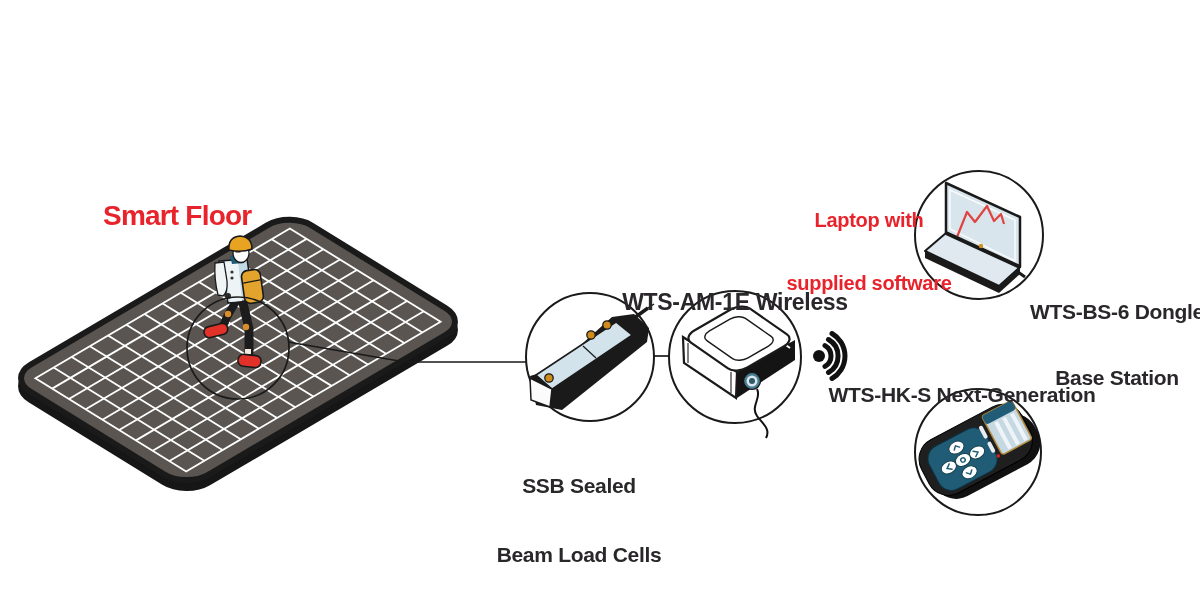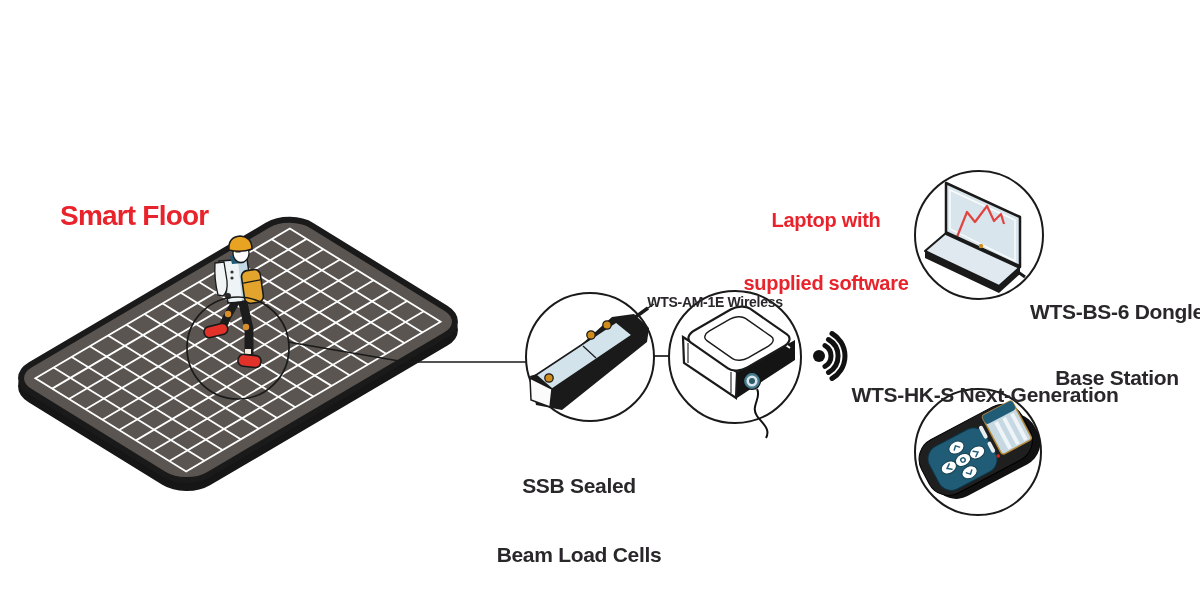--- a/index.html
+++ b/index.html
@@ -10,21 +10,21 @@
   .stage{
     position:relative;width:1200px;height:600px;overflow:hidden;
     background:#ffffff;
     font-family:"Liberation Sans","DejaVu Sans",sans-serif;
   }
   .stage svg{position:absolute;left:0;top:0;}
   .lbl{
     position:absolute;text-align:center;font-weight:bold;
     color:var(--text-dark,#2a272a);white-space:pre;letter-spacing:-0.3px;
   }
-  .lbl.red{color:var(--accent-red,#e8232b);}
+  .lbl.red{color:var(--accent-red,#e8232b);margin-left:43px;}
   .lbl.single{text-align:left;}
 </style>
 </head>
 <body>
 
 <div class="stage">
 
 <svg width="1200" height="600" viewBox="0 0 1200 600">
 
   <g>
@@ -191,36 +191,36 @@
         <path d="M-4,-3 L0,0 L-4,3"></path>
         <circle cx="-17" cy="0" r="2.2"></circle>
       </g>
     </g>
   </g>
 
 </svg>
 
 <div class="lbl red single" style="left:60px;top:200px;font-size:28px;letter-spacing:-0.8px;">Smart Floor</div>
 
-<div class="lbl" style="left:565px;top:237px;width:300px;font-size:14px;line-height:26px;">
+<div class="lbl" style="left:585px;top:237px;width:300px;font-size:23px;line-height:26px;">
   <div>WTS-AM-1E Wireless</div>
 </div>
 
 <div class="lbl" style="left:479px;top:428px;width:200px;font-size:21px;line-height:23px;">
   <div>SSB Sealed</div>
   <div>Beam Load Cells</div>
 </div>
 
 <div class="lbl red" style="left:726px;top:168px;width:200px;font-size:20px;line-height:21px;">
   <div>Laptop with</div>
   <div>supplied software</div>
 </div>
 
 <div class="lbl" style="left:1022px;top:257px;width:190px;font-size:21px;line-height:22px;">
   <div>WTS-BS-6 Dongle</div>
   <div>Base Station</div>
 </div>
 
-<div class="lbl" style="left:835px;top:340px;width:300px;font-size:21px;line-height:22px;">
+<div class="lbl" style="left:812px;top:340px;width:300px;font-size:21px;line-height:22px;">
   <div>WTS-HK-S Next-Generation</div>
 </div>
 
 </div>
 
 </body></html>

